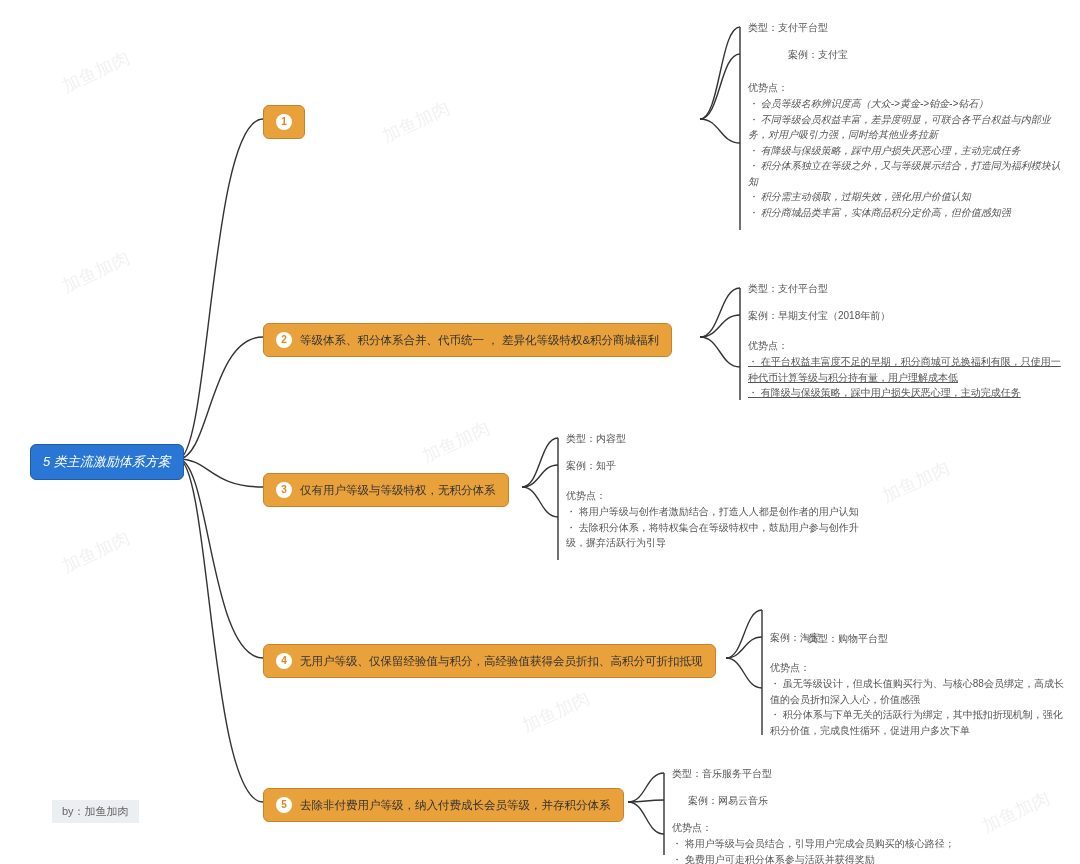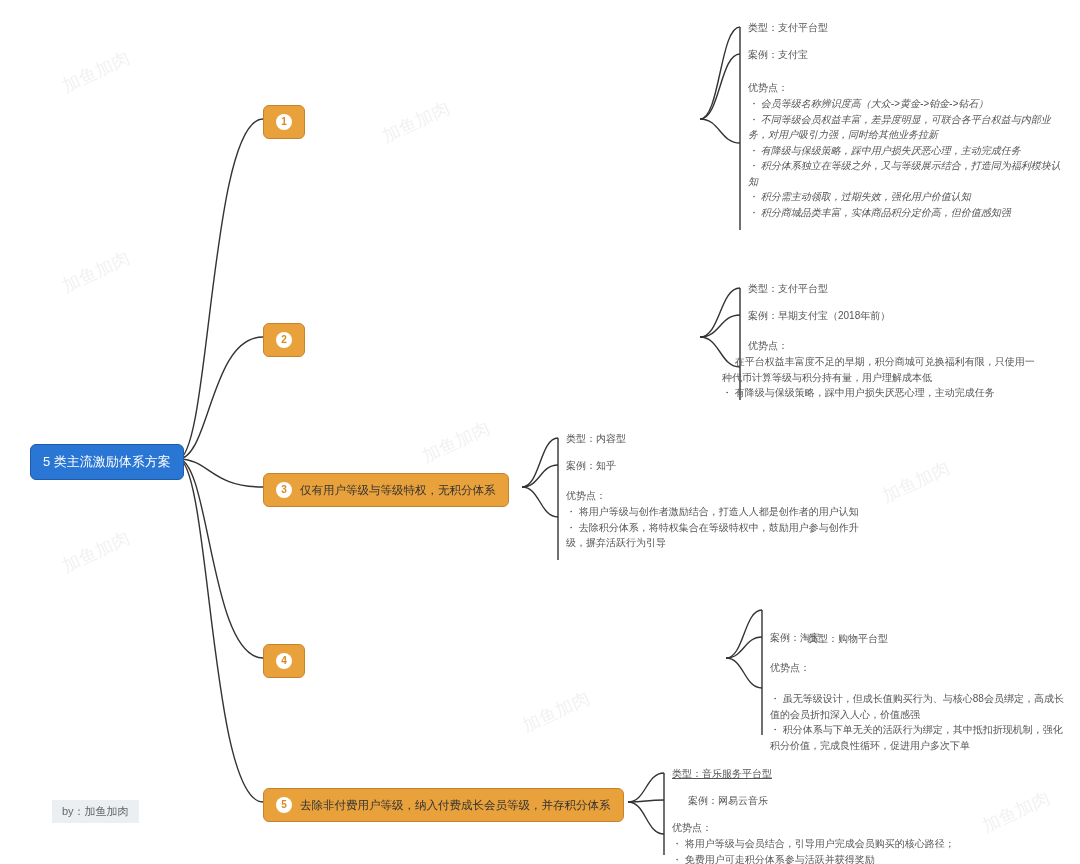--- a/index.html
+++ b/index.html
@@ -129,68 +129,70 @@
     <path d="M726 658 C 744 658, 744 688, 762 688"></path>
     <path d="M762 610 L762 735"></path>
 
     <path d="M628 802 C 646 802, 646 773, 664 773"></path>
     <path d="M628 802 C 646 802, 646 800, 664 800"></path>
     <path d="M628 802 C 646 802, 646 834, 664 834"></path>
     <path d="M664 773 L664 855"></path>
   </g>
 </svg>
 
-<div class="node root" style="left:30px; top:444px;">
+<div class="node root" style="left:30px; top:444px;font-style:italic;">
   <span>5 类主流激励体系方案</span>
 </div>
 
 <div class="node branch" style="left:263px; top:105px;">
   <span class="num">1</span>
 </div>
 <div class="leaf" style="left:748px; top:20px;">类型：支付平台型</div>
-<div class="leaf" style="left:748px; top:47px;">案例：支付宝</div>
+<div class="leaf" style="left:788px; top:47px;">案例：支付宝</div>
 <div class="leaf" style="left:748px; top:80px;">优势点：</div>
 <div class="leaf" style="left:748px; top:96px; max-width:320px;font-style:italic;">・ 会员等级名称辨识度高（大众-&gt;黄金-&gt;铂金-&gt;钻石）
 ・ 不同等级会员权益丰富，差异度明显，可联合各平台权益与内部业务，对用户吸引力强，同时给其他业务拉新
 ・ 有降级与保级策略，踩中用户损失厌恶心理，主动完成任务
 ・ 积分体系独立在等级之外，又与等级展示结合，打造同为福利模块认知
 ・ 积分需主动领取，过期失效，强化用户价值认知
 ・ 积分商城品类丰富，实体商品积分定价高，但价值感知强</div>
 
 <div class="node branch" style="left:263px; top:323px;">
   <span class="num">2</span>
+  <span>等级体系、积分体系合并、代币统一 ， 差异化等级特权&amp;积分商城福利</span>
 </div>
 <div class="leaf" style="left:748px; top:281px;">类型：支付平台型</div>
 <div class="leaf" style="left:748px; top:308px;">案例：早期支付宝（2018年前）</div>
 <div class="leaf" style="left:748px; top:338px;">优势点：</div>
-<div class="leaf" style="left:722px; top:354px; max-width:320px;">・ 在平台权益丰富度不足的早期，积分商城可兑换福利有限，只使用一种代币计算等级与积分持有量，用户理解成本低
+<div class="leaf" style="left:748px; top:354px; max-width:320px;text-decoration:underline;">・ 在平台权益丰富度不足的早期，积分商城可兑换福利有限，只使用一种代币计算等级与积分持有量，用户理解成本低
 ・ 有降级与保级策略，踩中用户损失厌恶心理，主动完成任务</div>
 
 <div class="node branch" style="left:263px; top:473px;">
   <span class="num">3</span>
   <span>仅有用户等级与等级特权，无积分体系</span>
 </div>
 <div class="leaf" style="left:566px; top:431px;">类型：内容型</div>
 <div class="leaf" style="left:566px; top:458px;">案例：知乎</div>
 <div class="leaf" style="left:566px; top:488px;">优势点：</div>
 <div class="leaf" style="left:566px; top:504px; max-width:300px;">・ 将用户等级与创作者激励结合，打造人人都是创作者的用户认知
 ・ 去除积分体系，将特权集合在等级特权中，鼓励用户参与创作升级，摒弃活跃行为引导</div>
 
 <div class="node branch" style="left:263px; top:644px;">
   <span class="num">4</span>
+  <span>无用户等级、仅保留经验值与积分，高经验值获得会员折扣、高积分可折扣抵现</span>
 </div>
 <div class="leaf" style="left:808px; top:603px;margin-top:28px;">类型：购物平台型</div>
 <div class="leaf" style="left:770px; top:630px;">案例：淘宝</div>
 <div class="leaf" style="left:770px; top:660px;">优势点：</div>
-<div class="leaf" style="left:770px; top:676px; max-width:300px;margin-top:15px;">・ 虽无等级设计，但成长值购买行为、与核心88会员绑定，高成长值的会员折扣深入人心，价值感强
+<div class="leaf" style="left:770px; top:676px; max-width:300px;">・ 虽无等级设计，但成长值购买行为、与核心88会员绑定，高成长值的会员折扣深入人心，价值感强
 ・ 积分体系与下单无关的活跃行为绑定，其中抵扣折现机制，强化积分价值，完成良性循环，促进用户多次下单</div>
 
 <div class="node branch" style="left:263px; top:788px;">
   <span class="num">5</span>
   <span>去除非付费用户等级，纳入付费成长会员等级，并存积分体系</span>
 </div>
-<div class="leaf" style="left:672px; top:766px;text-decoration:underline;">类型：音乐服务平台型</div>
+<div class="leaf" style="left:672px; top:766px;">类型：音乐服务平台型</div>
 <div class="leaf" style="left:672px; top:793px;margin-left:16px;">案例：网易云音乐</div>
 <div class="leaf" style="left:672px; top:820px;">优势点：</div>
 <div class="leaf" style="left:672px; top:836px; max-width:380px;">・ 将用户等级与会员结合，引导用户完成会员购买的核心路径；
 ・ 免费用户可走积分体系参与活跃并获得奖励</div>
 
 <div class="byline" style="left:52px; top:800px;">by：加鱼加肉</div>
 
 </body></html>

